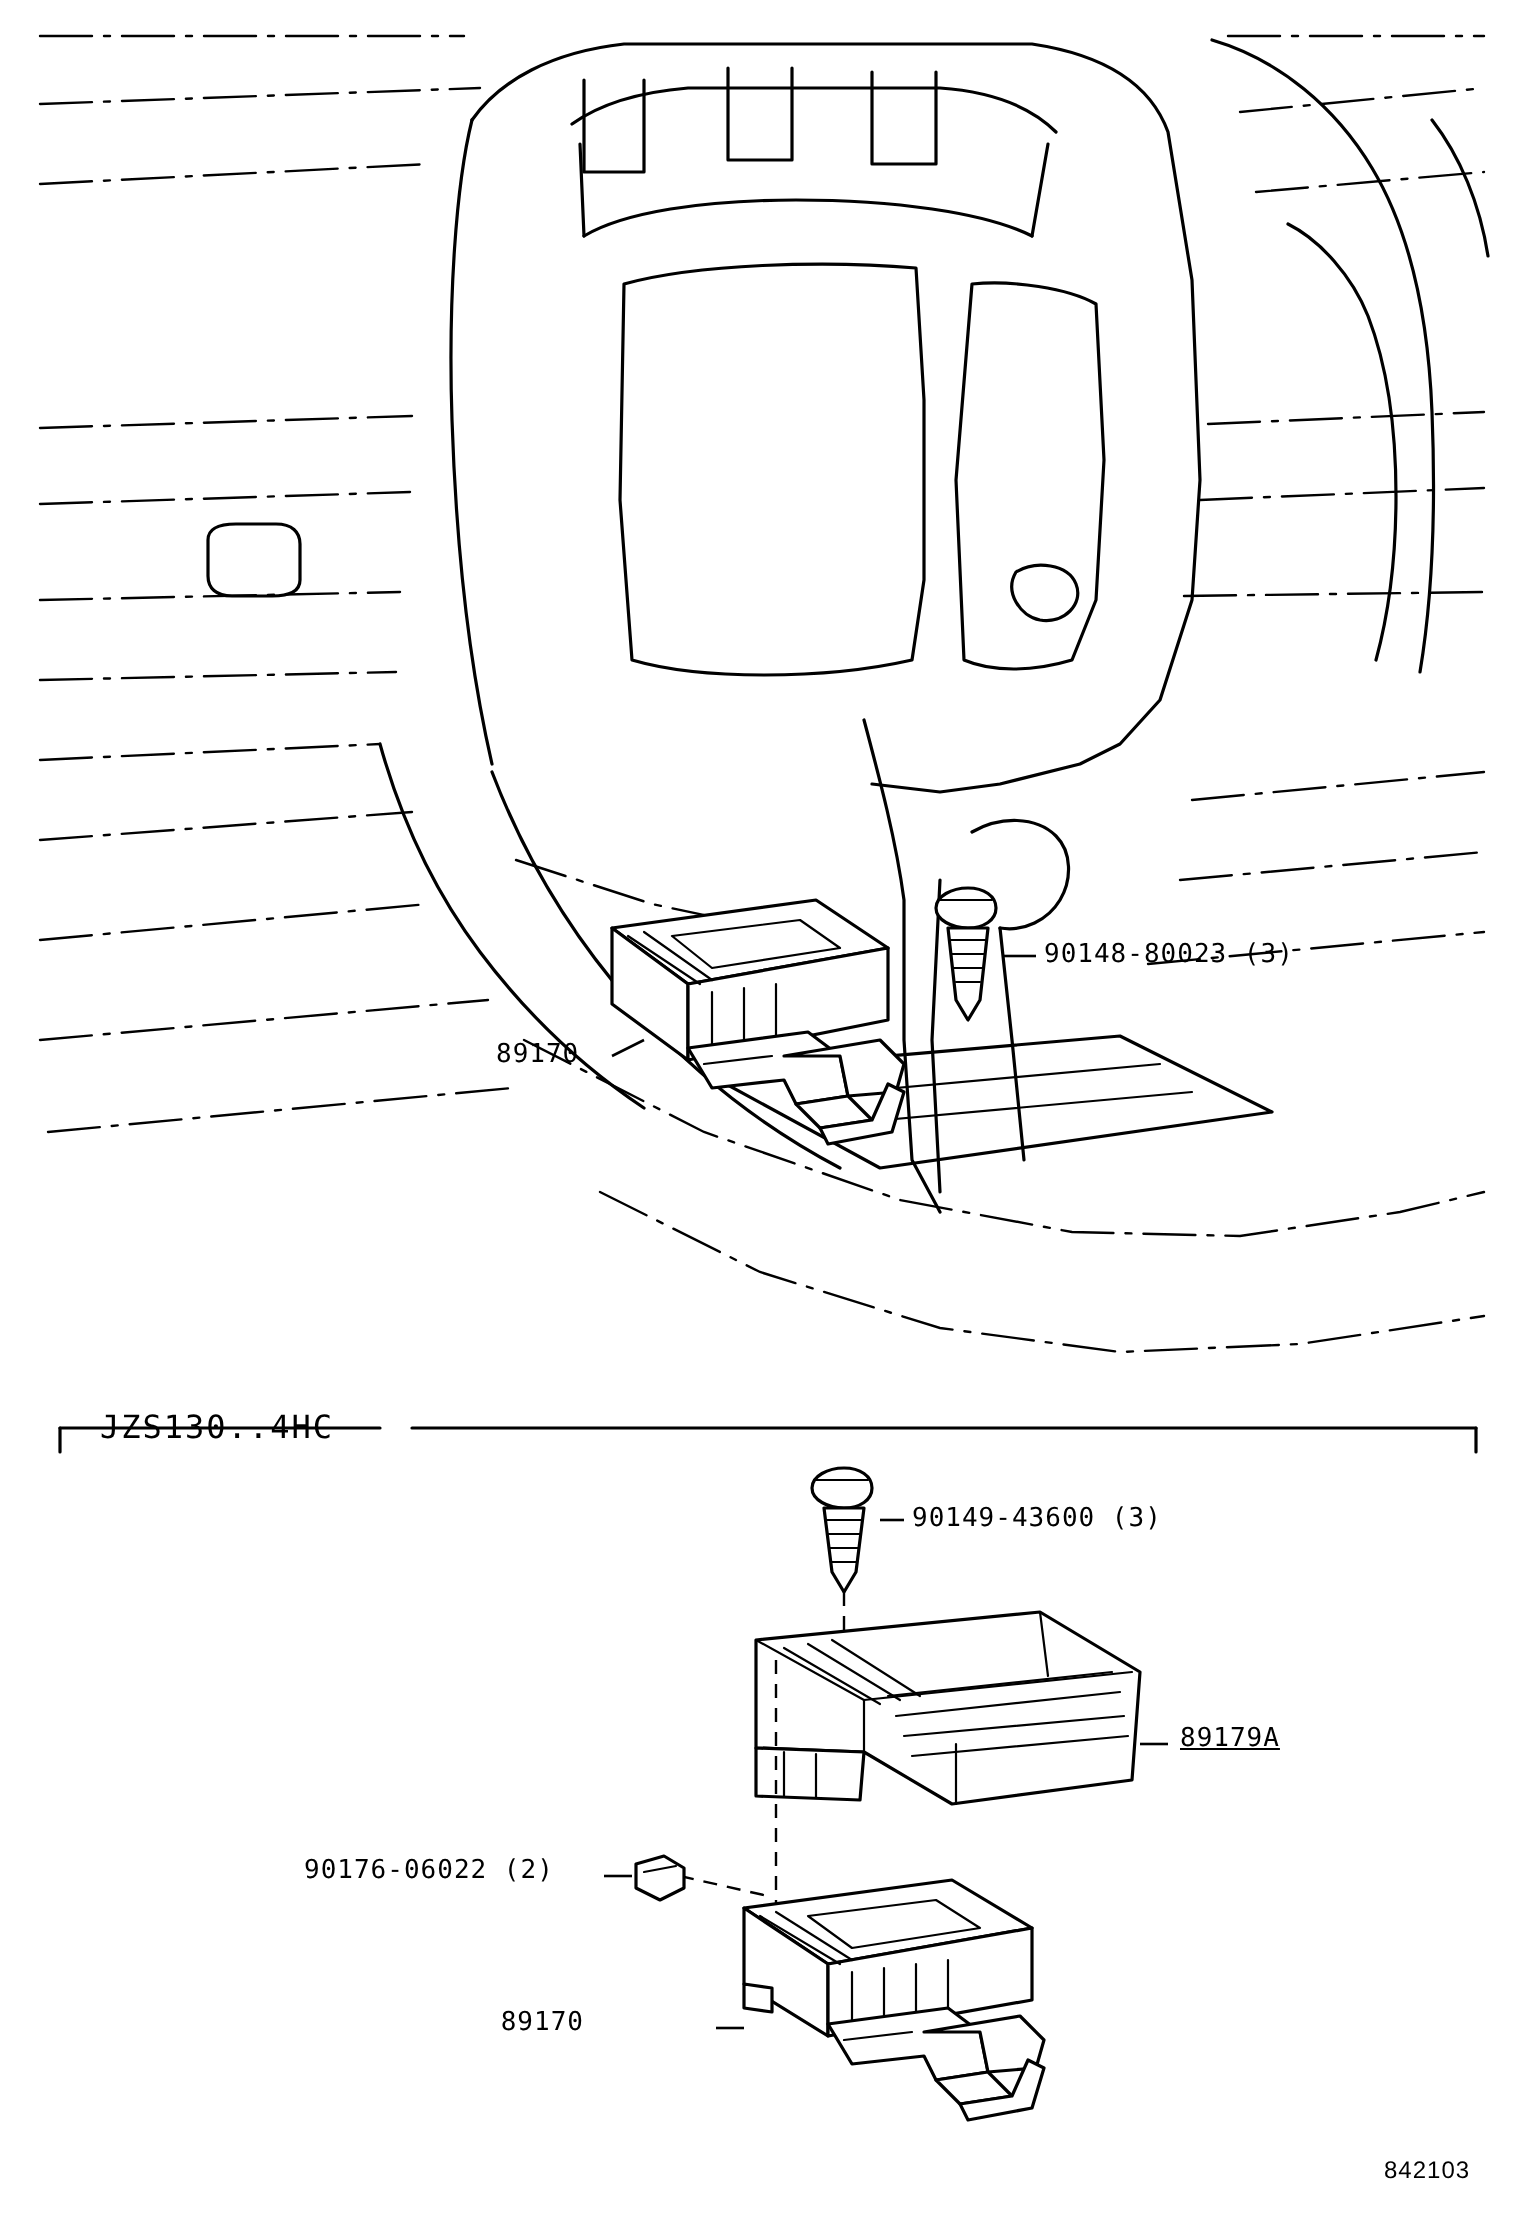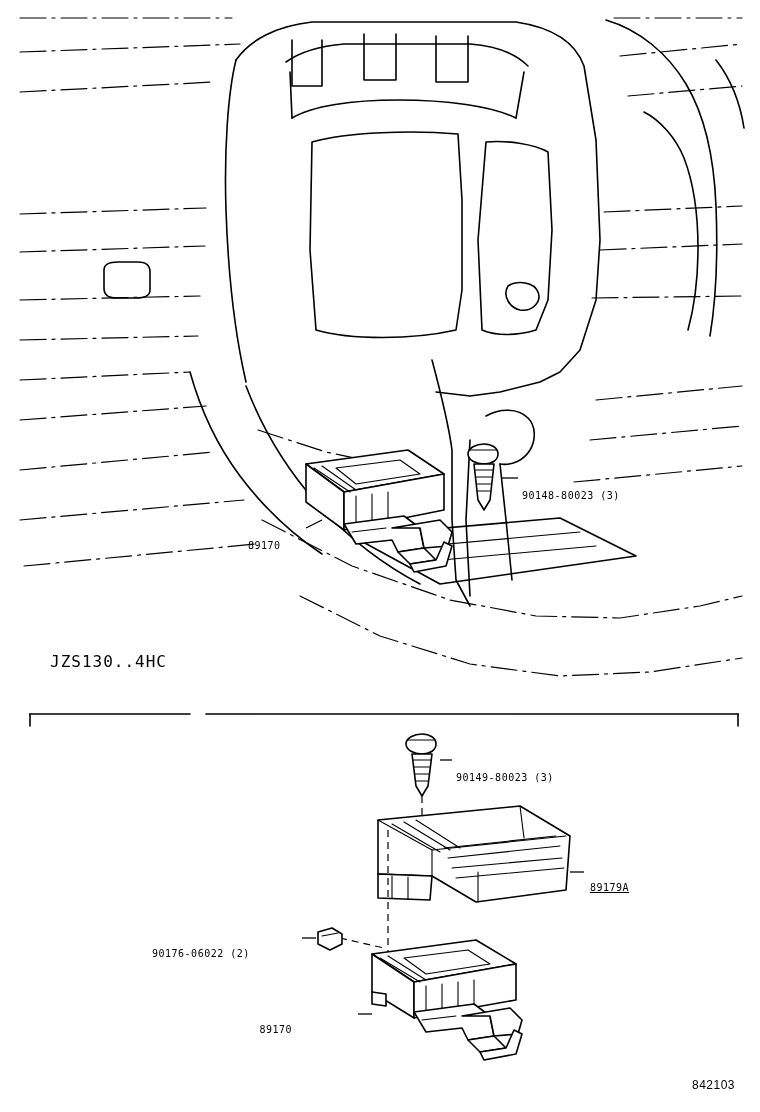--- a/index.html
+++ b/index.html
@@ -23,25 +23,24 @@
   }
   svg.art {
     position: absolute;
     left: 0; top: 0;
     width: 760px;
     height: 1112px;
   }
   .lbl {
     position: absolute;
     font-family: "DejaVu Sans Mono", monospace;
-    font-size: 10px;
+    font-size: 13px;
     letter-spacing: 0.5px;
     white-space: nowrap;
     color: #000;
-    margin-top: 20px;
   }
   .variant {
     position: absolute;
     font-family: "DejaVu Sans Mono", monospace;
     font-size: 16px;
     letter-spacing: 1px;
     white-space: nowrap;
   }
   .figcode {
     position: absolute;
@@ -258,23 +257,23 @@
       <path class="led" d="M316 938 L302 938"></path>
       <path class="led" d="M372 1014 L358 1014"></path>
     </g>
 
   </svg>
 
   <div class="lbl" style="left:522px; top:470px;">90148-80023 (3)</div>
 
   <div class="lbl" style="left:248px; top:520px;">89170</div>
 
-  <div class="variant" style="left:50px; top:652px;text-align:center;">JZS130..4HC</div>
-
-  <div class="lbl" style="left:456px; top:752px;">90149-80023 (3)</div>
+  <div class="variant" style="left:50px; top:704px;text-align:center;">JZS130..4HC</div>
+
+  <div class="lbl" style="left:456px; top:752px;">90149-43600 (3)</div>
 
   <div class="lbl" style="left:590px; top:862px;text-decoration:underline;">89179A</div>
 
   <div class="lbl" style="left:152px; top:928px; text-align:left;">90176-06022 (2)</div>
 
   <div class="lbl" style="left:292px; top:1004px; transform:translateX(-100%);">89170</div>
 
   <div class="figcode" style="left:692px; top:1078px;">842103</div>
 
 </div>

